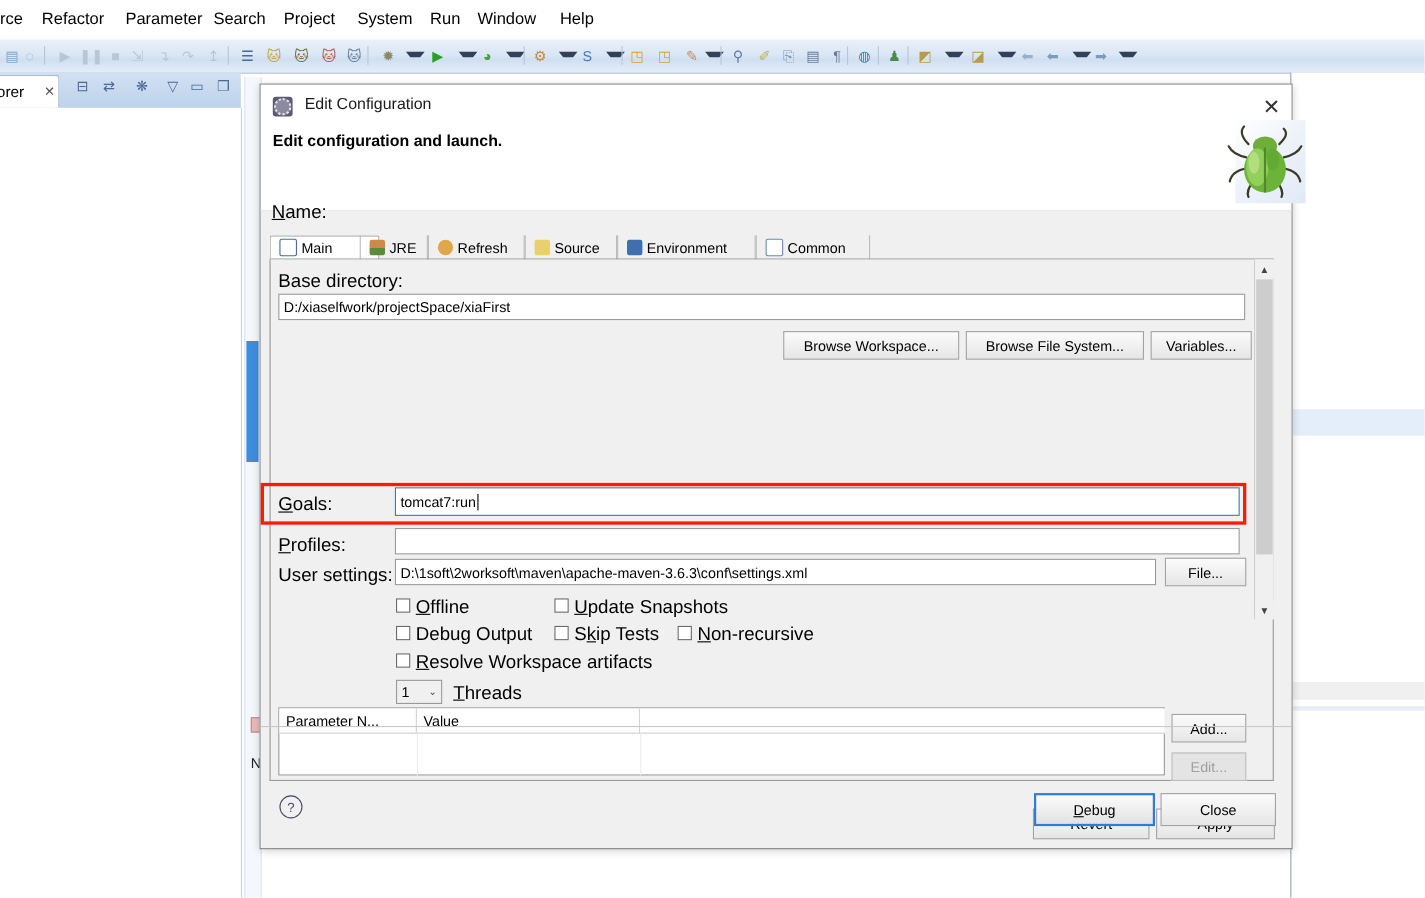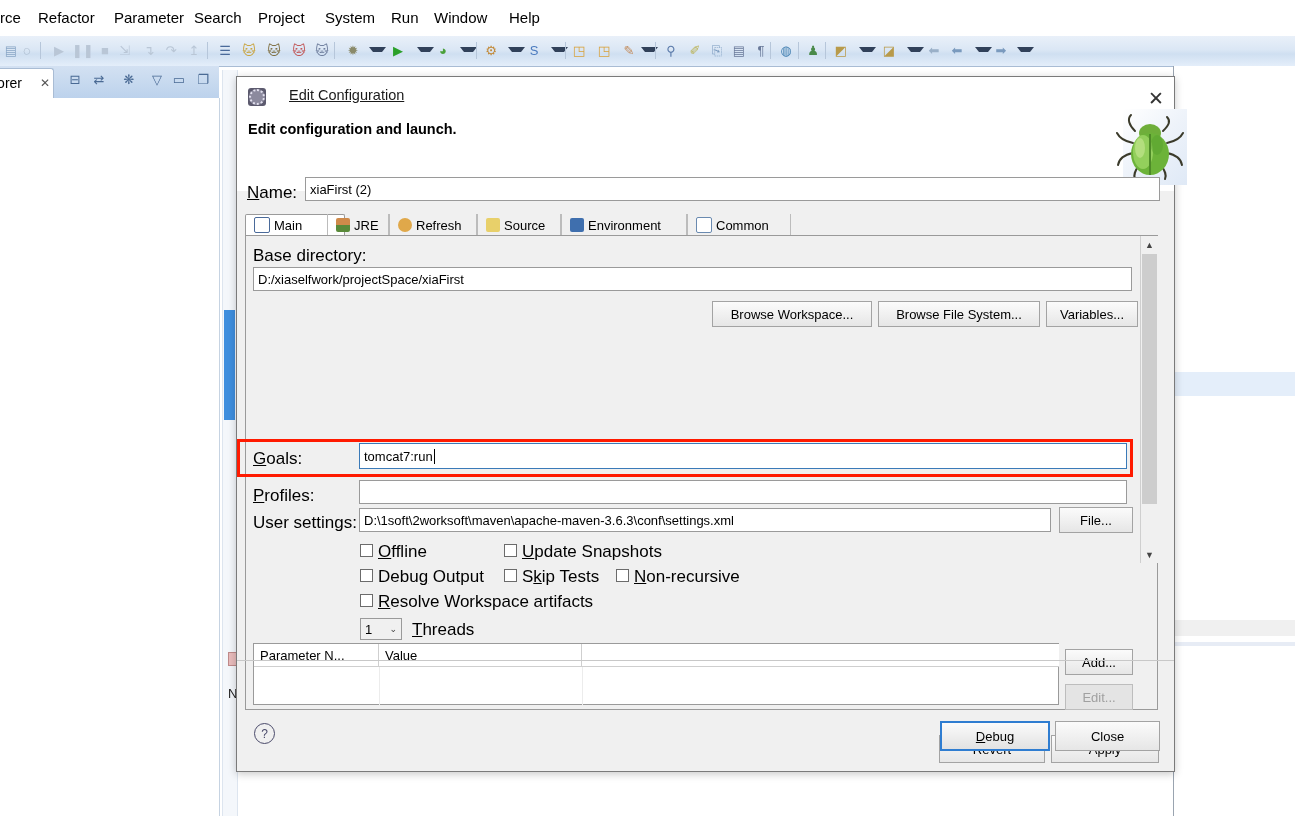--- a/index.html
+++ b/index.html
@@ -96,21 +96,21 @@
   #dlg-title-icon{
     position:absolute;left:11px;top:11px;width:18px;height:18px;
     background:#5c5a6e;border-radius:3px;
     display:flex;align-items:center;justify-content:center;
   }
   #dlg-title-icon .ring{
     width:12px;height:12px;border-radius:50%;
     border:2px dotted #e3e1ef;background:#8c8a9e;
   }
   #dlg-title-text{
-    position:absolute;left:52px;top:10px;font-size:14.5px;color:#1a1a1a;text-decoration:underline;
+    position:absolute;left:40px;top:10px;font-size:14.5px;color:#1a1a1a;
   }
   #dlg-subtitle{
     position:absolute;left:11px;top:44px;font-size:14.5px;color:#000;font-weight:600;
   }
   #dlg-close{
     position:absolute;left:908px;top:10px;width:22px;height:22px;
     display:flex;align-items:center;justify-content:center;
     font-size:19px;color:#333;cursor:pointer;line-height:1;
   }
   #dlg-bug{
@@ -330,23 +330,20 @@
           <path d="M37 25 L37 66" stroke="#4e8a28" stroke-width="2" fill="none"></path>
           <ellipse cx="44" cy="36" rx="6" ry="10" fill="#5aa22f" opacity=".55"></ellipse>
         </svg>
       </div>
     </div>
   </div>
 
   <div id="dlg-body">
 
     <div class="lbl" style="left:10px;top:-8px;"><u>N</u>ame:</div>
-    <div class="txtfield" id="name-field" style="left:68px;top:-14px;width:855px;height:24px;">
-      <span>xiaFirst (2)</span>
-    </div>
 
     <div id="tabstrip">
       <div class="tabitem active" style="left:0px;width:100px;">
         <span class="tabicon" style="background:#ffffff;border:1px solid #4a6a9a;"></span>
         <span>Main</span>
       </div>
       <div class="tabitem" style="left:82px;width:62px;">
         <span class="tabicon" style="background:linear-gradient(to bottom,#cf8a4a 50%,#5a8a3a 50%);"></span>
         <span>JRE</span>
       </div>

